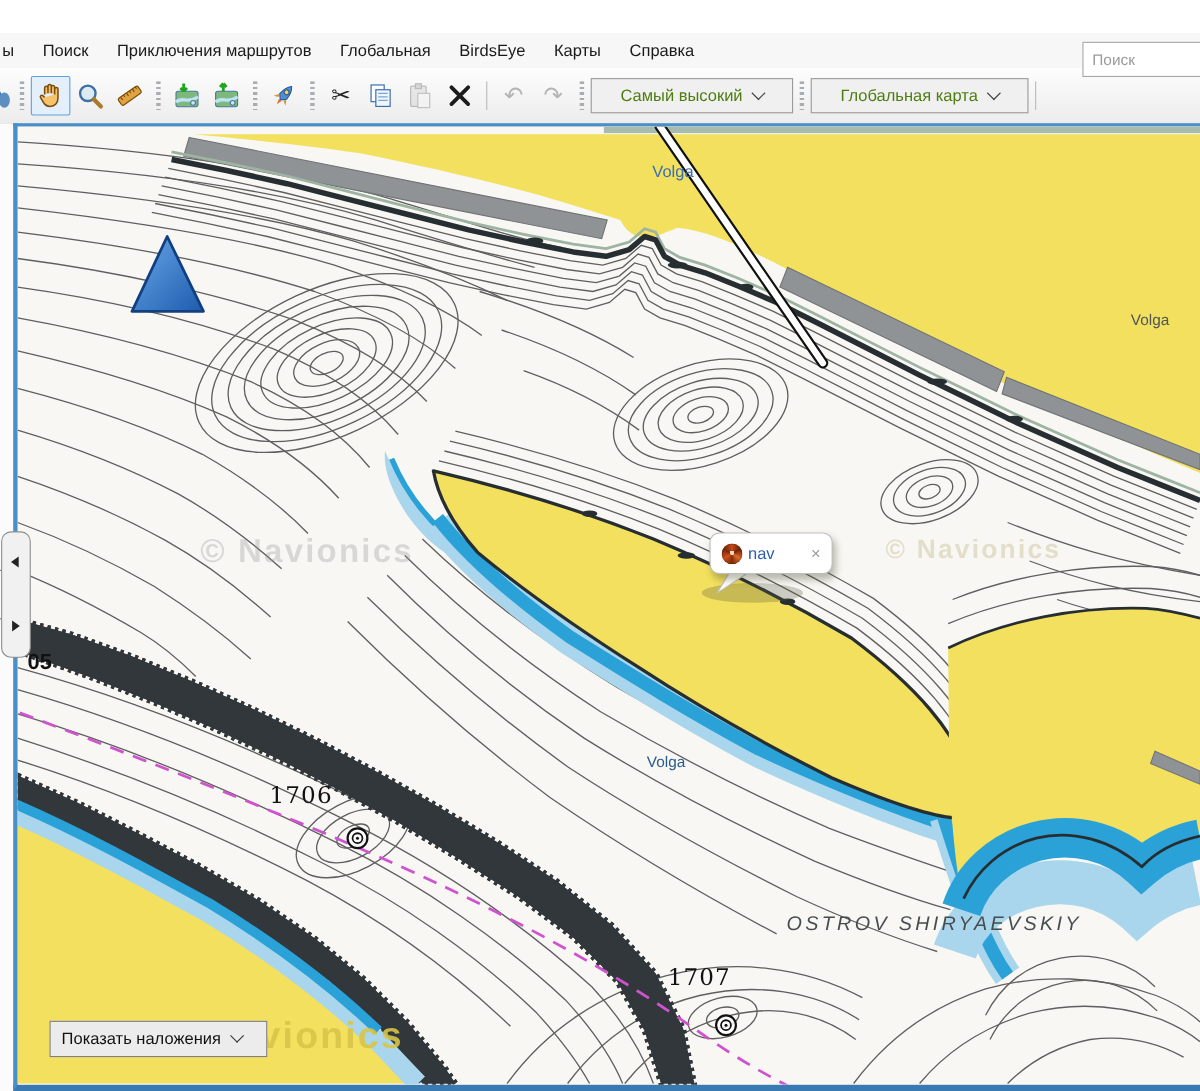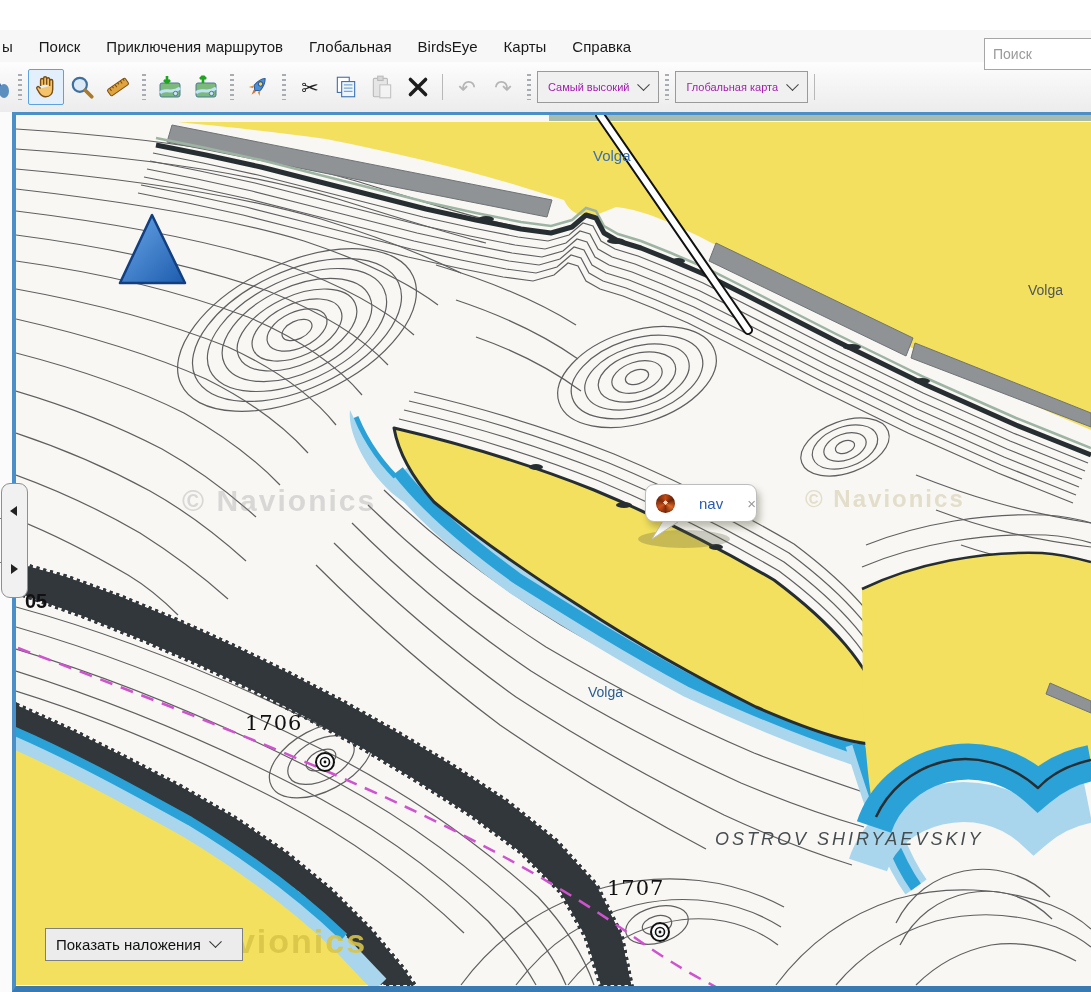--- a/index.html
+++ b/index.html
@@ -16,21 +16,21 @@
   
   .toolbar{height:50px;background:linear-gradient(#fdfdfd,#ececec);border-bottom:1px solid #8e8e8e;
            display:flex;align-items:center;padding-left:0;}
   .tbtn{width:34px;height:34px;display:flex;align-items:center;justify-content:center;border:1px solid transparent;flex:none;}
   .tbtn svg{width:26px;height:26px;display:block;}
   .tbtn.sel{background:#e3f0fb;border:1px solid #5da2e0;border-radius:2px;}
   .grip{width:4px;height:26px;flex:none;margin:0 6px;
         background-image:repeating-linear-gradient(#a8adb2 0 2px,transparent 2px 5px);}
   .vsep{width:1px;height:26px;background:#b8b8b8;margin:0 6px;flex:none;}
   .tsel{height:30px;background:#f0f0f0;border:1px solid #9a9a9a;display:flex;align-items:center;
-        padding:0 10px;font-size:11px;color:#a21caf;gap:10px;flex:none;}
+        padding:0 26px;font-size:15px;color:#4d7c0f;gap:10px;flex:none;}
   .chev{width:8px;height:8px;border-right:1.6px solid #444;border-bottom:1.6px solid #444;
         transform:rotate(45deg) translate(-2px,-2px);flex:none;}
   .glyph{font-size:21px;line-height:1;color:#222;}
   .glyph.gray{color:#b5b5b5;}
   
   .gutter{position:absolute;left:0;top:112px;width:12px;height:880px;background:#fbfbfb;border-right:1px solid #9a9a9a;}
   .gline{position:absolute;left:0;width:12px;height:1px;background:#7a7a7a;}
   .splitter-tab{position:absolute;left:1px;top:483px;width:25px;height:113px;background:#f1f1f1;
                 border:1px solid #8f8f8f;border-radius:9px;z-index:40;}
   .arrL{position:absolute;left:8px;top:22px;width:0;height:0;border-top:5px solid transparent;
@@ -42,21 +42,21 @@
            border-left:4px solid #4a8fc7;border-top:3px solid #4a8fc7;border-bottom:6px solid #3a7ab3;
            overflow:hidden;background:#f8f7f4;z-index:1;}
   .mapwrap svg.chart{position:absolute;left:0;top:0;}
   .contour{fill:none;stroke:#5f5f5f;stroke-width:1.2;}
   .shoreLine{fill:none;stroke:#272e32;stroke-width:5;stroke-linejoin:round;}
   .shoreThin{fill:none;stroke:#272e32;stroke-width:2.5;stroke-linejoin:round;}
   .sageLine{fill:none;stroke:#9db4a2;stroke-width:2.5;}
   
   .balloon{position:absolute;left:629px;top:369px;width:112px;height:38px;background:#fff;
            border:1px solid #bdbdbd;border-radius:9px;box-shadow:3px 5px 7px rgba(70,70,40,.35);
-           display:flex;align-items:center;padding:0 10px;gap:24px;box-sizing:border-box;z-index:20;}
+           display:flex;align-items:center;padding:0 10px;gap:5px;box-sizing:border-box;z-index:20;}
   .swirl{width:19px;height:19px;border-radius:50%;flex:none;
          background:radial-gradient(circle at 50% 45%,#f3d9c2 0 14%,rgba(0,0,0,0) 15%),
                     conic-gradient(#c84a14,#6e2608,#e06a28,#802c0a,#d2521c,#7a2a0c,#c84a14);
          box-shadow:inset 0 0 2px rgba(0,0,0,.6);}
   .balloon .lbl{font-size:15px;color:#2a5db0;}
   .balloon .close{margin-left:auto;color:#999;font-size:15px;line-height:1;cursor:default;}
   
   .overlay-select{position:absolute;left:29px;top:813px;width:198px;height:33px;background:#ececec;
                   border:1px solid #7f7f7f;display:flex;align-items:center;padding:0 10px;gap:10px;
                   font-size:15px;color:#111;box-sizing:border-box;z-index:20;}

